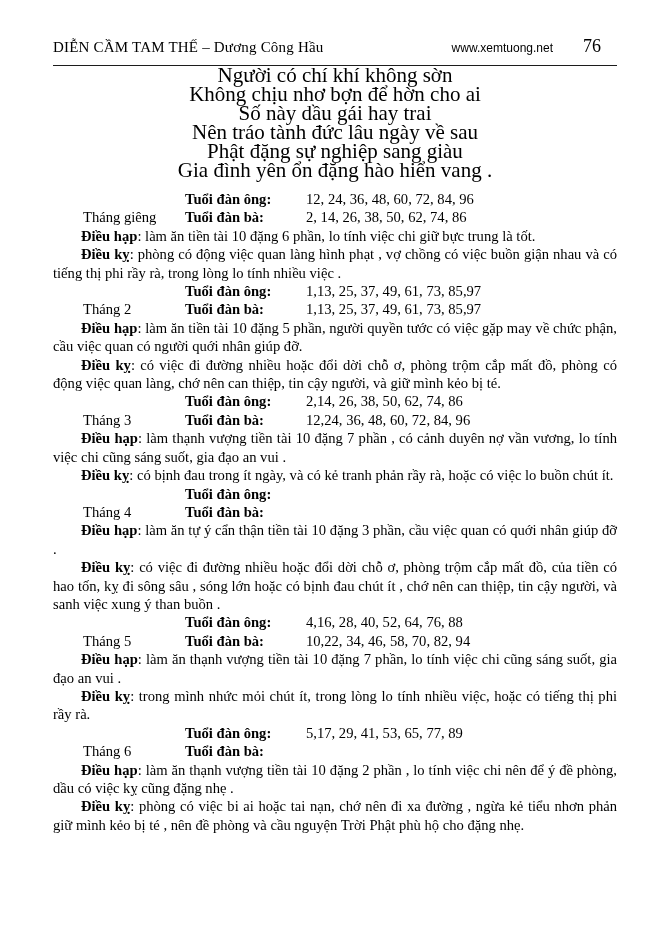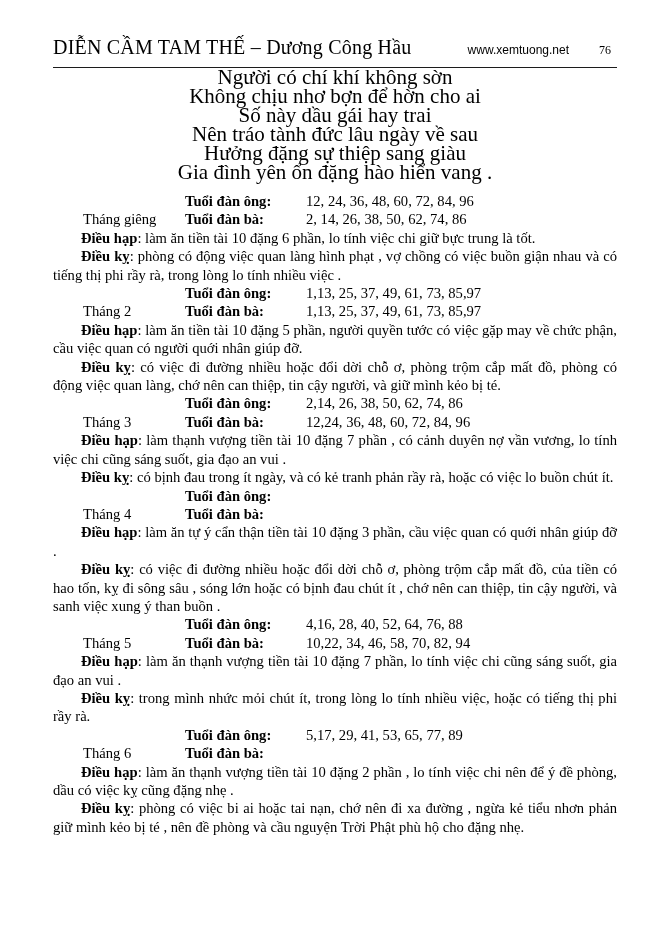--- a/index.html
+++ b/index.html
@@ -21,32 +21,32 @@
   }
   
   .header {
     display: flex;
     align-items: baseline;
     border-bottom: 1.5px solid #1c1c1c;
     padding-bottom: 8px;
   }
   .header-title {
     flex: 1;
-    font-size: 20px;
+    font-size: 15px;
     letter-spacing: 0.2px;
     white-space: nowrap;
   }
   .header-site {
     font-family: "Liberation Sans", sans-serif;
     font-size: 12px;
     margin-right: 30px;
   }
   .header-page {
-    font-size: 12px;
-    margin-right: 6px;
+    font-size: 18px;
+    margin-right: 16px;
   }
   
   .poem {
     text-align: center;
     line-height: 19px;
     font-size: 21px;
   }
   
   .months {
     margin-top: 10px;
@@ -87,21 +87,21 @@
     <span class="header-title">DIỄN CẦM TAM THẾ – Dương Công Hầu</span>
     <span class="header-site">www.xemtuong.net</span>
     <span class="header-page">76</span>
   </div>
 
   <div class="poem">
     <div>Người có chí khí không sờn</div>
     <div>Không chịu nhơ bợn để hờn cho ai</div>
     <div>Số này dầu gái hay trai</div>
     <div>Nên tráo tành đức lâu ngày về sau</div>
-    <div>Hưởng đặng sự thiệp sang giàu</div>
+    <div>Phật đặng sự nghiệp sang giàu</div>
     <div>Gia đình yên ổn đặng hào hiển vang .</div>
   </div>
 
   <div class="months">
   <section class="month">
     <div class="age-row">
       <span class="col-month"></span>
       <span class="col-label">Tuổi đàn ông:</span>
       <span class="col-ages">12, 24, 36, 48, 60, 72, 84, 96</span>
     </div>

